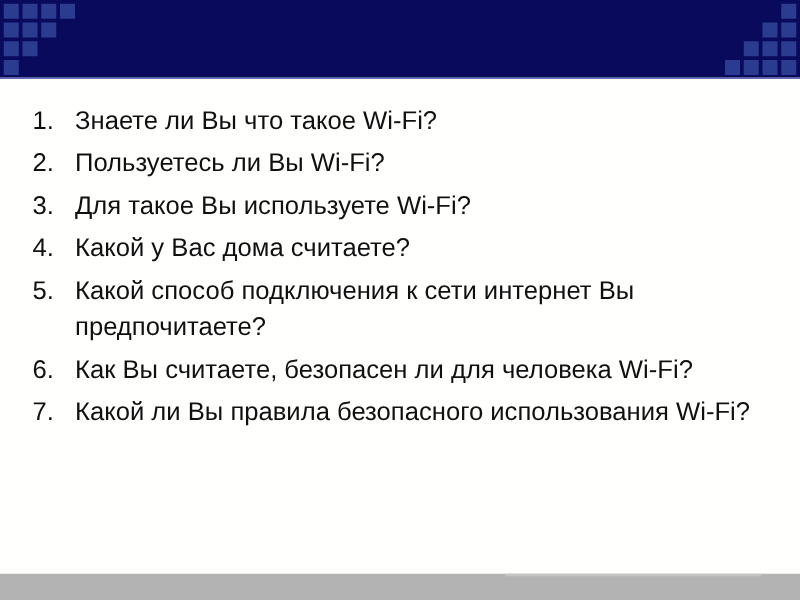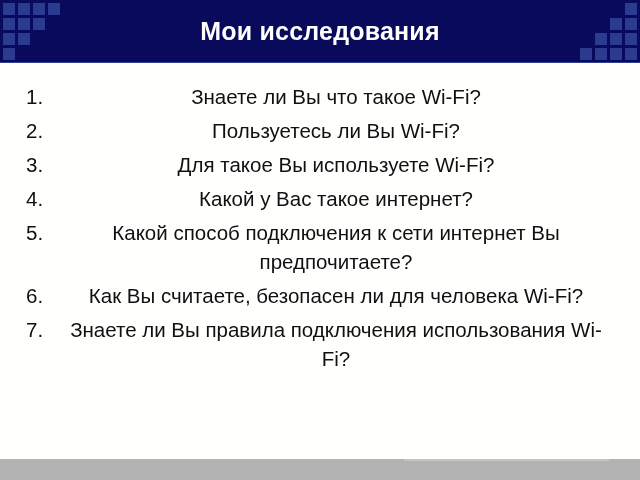--- a/index.html
+++ b/index.html
@@ -84,21 +84,20 @@
     line-height: 29px;
     margin-bottom: 5px;
   }
   .q-num {
     flex: 0 0 auto;
     width: 34px;
     text-align: left;
   }
   .q-text {
     flex: 1 1 auto;
-    text-align: center;
   }
 
   
   #footer-bar {
     position: absolute;
     left: 0;
     top: 459px;
     width: 640px;
     height: 21px;
     background: #b3b3b3;
@@ -138,50 +137,49 @@
       <div class="sq" style="right: 18px; top: 18px;"></div>
       <div class="sq" style="right: 3px; top: 33px;"></div>
       <div class="sq" style="right: 18px; top: 33px;"></div>
       <div class="sq" style="right: 33px; top: 33px;"></div>
       <div class="sq" style="right: 3px; top: 48px;"></div>
       <div class="sq" style="right: 18px; top: 48px;"></div>
       <div class="sq" style="right: 33px; top: 48px;"></div>
       <div class="sq" style="right: 48px; top: 48px;"></div>
     </div>
 
-  <div id="slide-title">Мои исследования</div>
 
   <ul id="question-list">
       <li class="q-item">
         <span class="q-num">1.</span>
         <span class="q-text">Знаете ли Вы что такое Wi-Fi?</span>
       </li>
       <li class="q-item">
         <span class="q-num">2.</span>
         <span class="q-text">Пользуетесь ли Вы Wi-Fi?</span>
       </li>
       <li class="q-item">
         <span class="q-num">3.</span>
         <span class="q-text">Для такое Вы используете Wi-Fi?</span>
       </li>
       <li class="q-item">
         <span class="q-num">4.</span>
-        <span class="q-text">Какой у Вас такое интернет?</span>
+        <span class="q-text">Какой у Вас дома считаете?</span>
       </li>
       <li class="q-item">
         <span class="q-num">5.</span>
         <span class="q-text">Какой способ подключения к сети интернет Вы предпочитаете?</span>
       </li>
       <li class="q-item">
         <span class="q-num">6.</span>
         <span class="q-text">Как Вы считаете, безопасен ли для человека Wi-Fi?</span>
       </li>
       <li class="q-item">
         <span class="q-num">7.</span>
-        <span class="q-text">Знаете ли Вы правила подключения использования Wi-Fi?</span>
+        <span class="q-text">Какой ли Вы правила безопасного использования Wi-Fi?</span>
       </li>
     </ul>
 
   <div id="footer-bar">
     <div id="footer-highlight"></div>
   </div>
 
 </div>
 
 </body></html>

